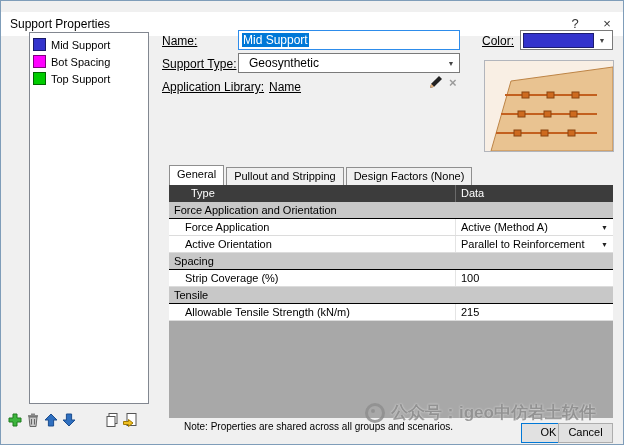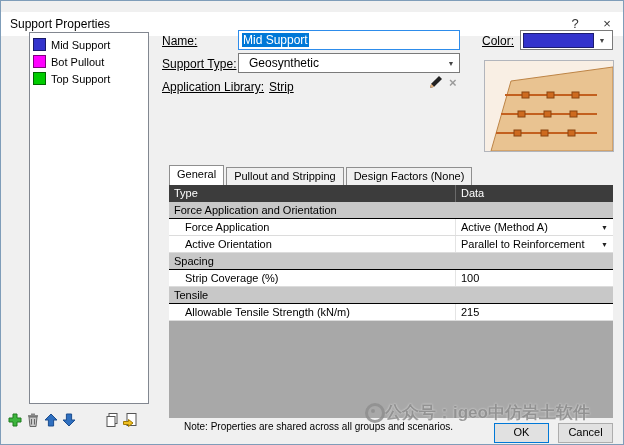--- a/index.html
+++ b/index.html
@@ -44,35 +44,35 @@
   
   .preview{left:483px;top:59px;width:130px;height:92px;box-sizing:border-box;border:1px solid #b2b5bc;background:#f9efe4;}
   
   .tabs{left:168px;top:165px;height:19px;display:flex;align-items:flex-end;}
   .tab{font-size:11px;padding:2px 7px;background:#f0f0f0;border:1px solid #8f8f8f;border-bottom:none;margin-right:2px;height:13px;white-space:nowrap;}
   .tab.active{background:#fff;height:15px;position:relative;z-index:2;text-align:right;}
   
   .proptable{left:168px;top:184px;width:444px;height:233px;background:#a8a8a8;font-size:11px;overflow:hidden;}
   .trow{display:flex;height:17px;line-height:17px;box-sizing:border-box;}
   .thead{background:#3c3c3c;color:#fff;}
-  .c1{width:287px;padding-left:5px;box-sizing:border-box;white-space:nowrap;overflow:hidden;}
+  .c1{width:287px;padding-left:22px;box-sizing:border-box;white-space:nowrap;overflow:hidden;}
   .c2{flex:1;padding-left:5px;position:relative;box-sizing:border-box;white-space:nowrap;}
   .thead .c1{border-right:1px solid #6a6a6a;}
   .sect{background:#c8c8c8;border-bottom:1px solid #000000;padding-left:5px;height:17px;line-height:17px;box-sizing:border-box;}
   .drow{background:#fff;border-bottom:1px solid #dcdcdc;}
   .drow .c1{padding-left:16px;border-right:1px solid #e4e4e4;}
   .ddarr{position:absolute;right:5px;top:0;font-size:7px;color:#222;}
   
   .note{left:168px;top:420px;font-size:10px;margin-left:15px;}
   .btn{top:422px;width:55px;height:20px;box-sizing:border-box;background:#e1e1e1;border:1px solid #adadad;
     font-size:11px;text-align:center;line-height:17px;}
-  .okbtn{left:493px;border-color:#0078d7;}
+  .okbtn{left:520px;border-color:#0078d7;}
   .cancelbtn{left:557px;}
   
-  .watermark{left:364px;top:400px;display:flex;align-items:center;color:#8f8f8f;opacity:.85;
+  .watermark{left:364px;top:400px;display:flex;align-items:center;gap:6px;color:#8f8f8f;opacity:.85;
     font-size:17px;font-weight:bold;white-space:nowrap;text-shadow:0 0 2px rgba(255,255,255,.9);pointer-events:none;z-index:5;}
   .wm-icon{width:14px;height:14px;border:3px solid #8f8f8f;border-radius:50%;position:relative;flex:none;}
   .wm-icon::after{content:"";position:absolute;left:3px;top:3px;width:4px;height:4px;background:#8f8f8f;border-radius:50%;}
 </style>
 </head>
 <body>
 
 <div class="dialog">
 
   <div class="abs titlebar">
@@ -81,21 +81,21 @@
     <span class="abs tbtn closebtn">×</span>
   </div>
 
   <div class="abs listbox">
     <div class="litem">
       <span class="swatch" style="background-color: rgb(51, 51, 204);"></span>
       <span>Mid Support</span>
     </div>
     <div class="litem">
       <span class="swatch" style="background-color: rgb(255, 0, 255);"></span>
-      <span>Bot Pullout</span>
+      <span>Bot Spacing</span>
     </div>
     <div class="litem">
       <span class="swatch" style="background-color: rgb(0, 204, 0);"></span>
       <span>Top Support</span>
     </div>
   </div>
 
   <div class="abs ltb ltb1">
     <span>
       <svg class="icon16" viewBox="0 0 16 16">
@@ -146,21 +146,21 @@
     <span class="arr">▼</span>
   </div>
 
   <span class="abs lbl type-label">Support Type:</span>
   <div class="abs combo type-combo">
     <span>Geosynthetic</span>
     <span class="arr">▼</span>
   </div>
 
   <span class="abs lbl man-label">Application Library:</span>
-  <span class="abs lbl man-value">Strip</span>
+  <span class="abs lbl man-value">Name</span>
   <span class="abs penc">
     <svg class="icon16" viewBox="0 0 16 16">
         <path d="M2 14l1.2-4.2 7.8-7.8 3 3-7.8 7.8z" fill="#222"></path>
         <path d="M2 14l1.2-4.2 3 3z" fill="#e0b080"></path>
       </svg>
   </span>
   <span class="abs clr">×</span>
 
   <div class="abs preview">
     <svg width="128" height="90" viewBox="0 0 128 90">

